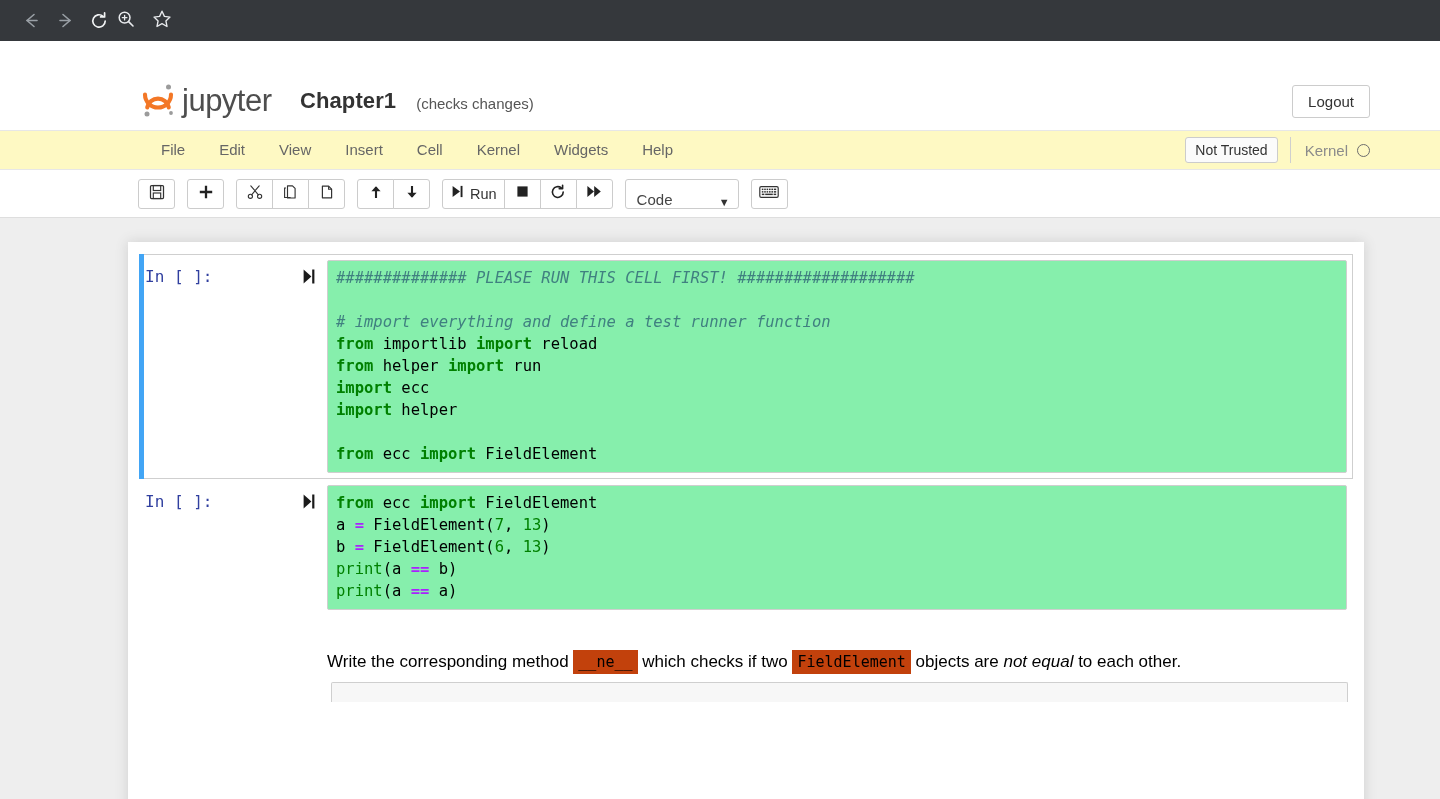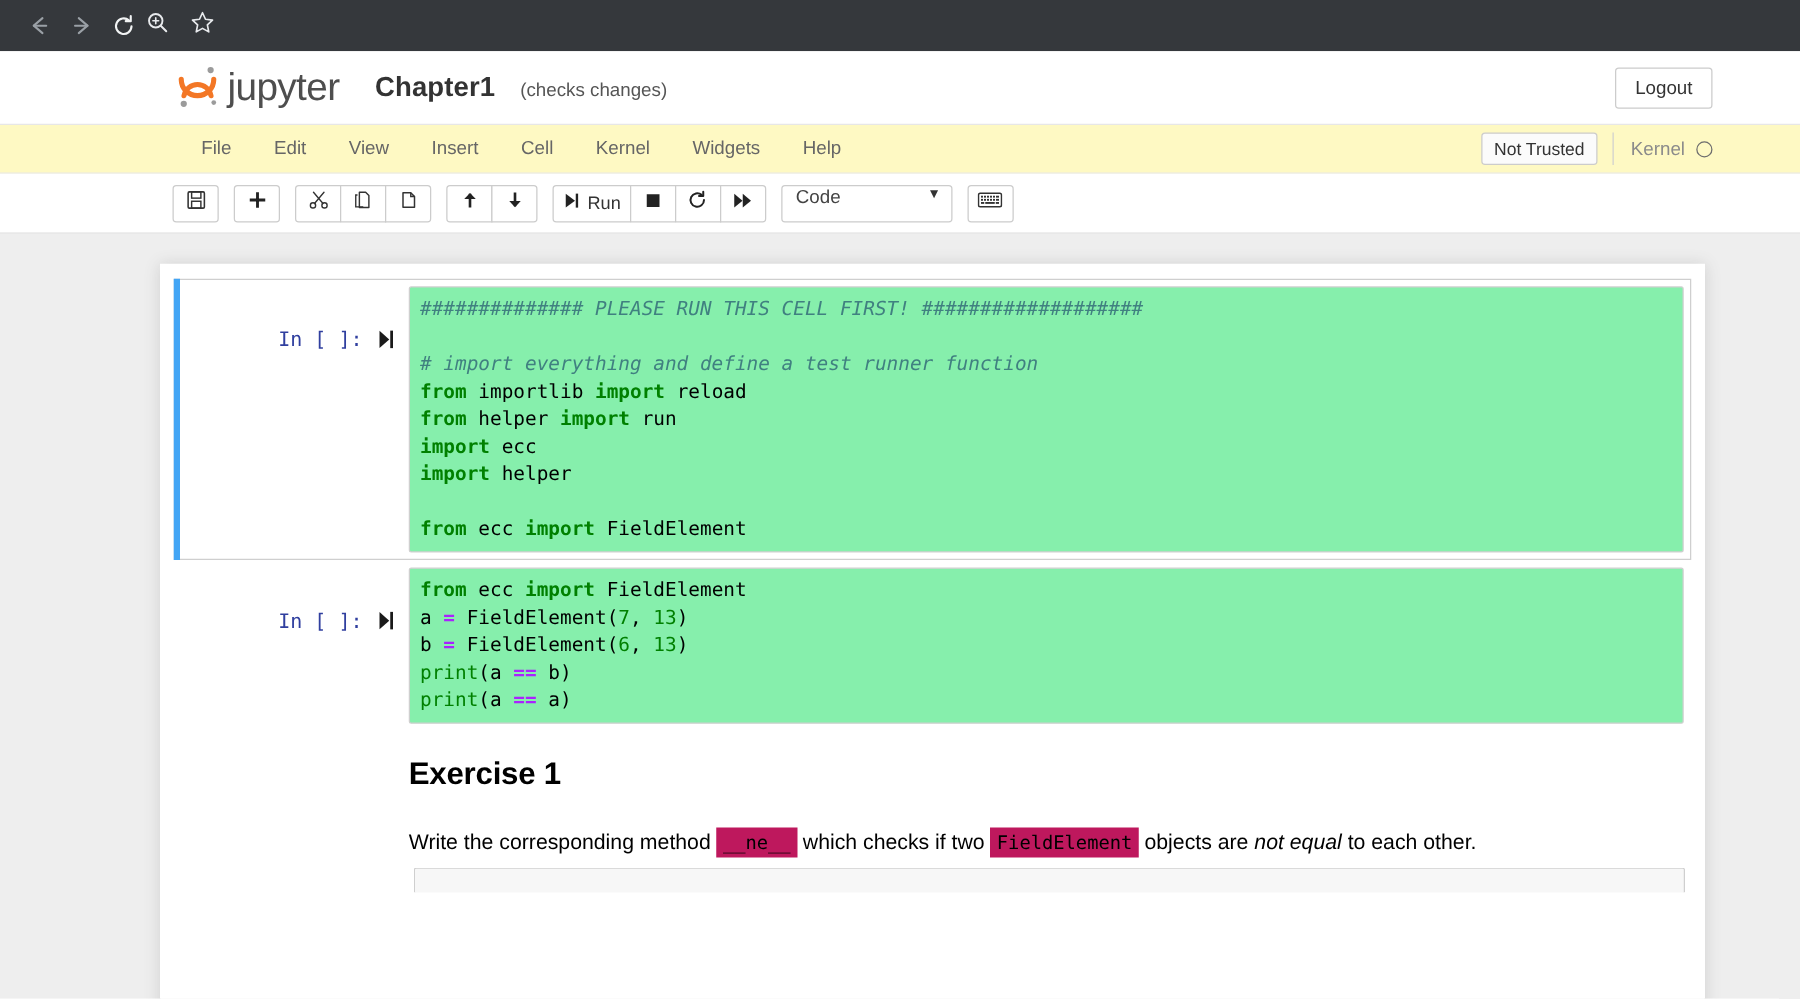--- a/index.html
+++ b/index.html
@@ -55,20 +55,21 @@
   
   .jp-header {
     height: 59px;
     background: #ffffff;
     border-bottom: 1px solid #e7e7e7;
     display: flex;
     align-items: center;
     padding-left: 138px;
     padding-right: 70px;
     position: relative;
+    margin-top: 31px;
   }
   .logo-wrap { display: flex; align-items: center; flex: 0 0 auto;}
   .jp-logo-svg { display:block; }
   .nb-name {
     font-size: 22px;
     color: #333333;
     margin-left: 18px;
     font-weight: bold;
     letter-spacing: 0.1px;
   }
@@ -159,26 +160,26 @@
     padding: 0 7px;
     color: #333;
   }
   .tb-group .tb-btn + .tb-btn { margin-left: -1px; }
   .tb-group .tb-btn:first-child { border-radius: 3px 0 0 3px; }
   .tb-group .tb-btn:last-child  { border-radius: 0 3px 3px 0; }
   .tb-group .tb-btn:only-child  { border-radius: 3px; }
   .tb-btn .lbl { font-size: 14.5px; margin-left: 5px; color: #333; }
   .tb-select {
     height: 30px;
-    width: 137px;
+    width: 114px;
     border: 1px solid #cccccc;
     border-radius: 3px;
     background: #ffffff;
     display: flex;
-    align-items: flex-start;
+    align-items: flex-end;
     padding: 0 8px 0 11px;
     cursor: pointer;
   }
   .tb-select .sel-txt { font-size: 15px; color: #444; flex: 1 1 auto; }
   .tb-select .caret { font-size: 11px; color: #333; }
 
   
   .page-bg {
     background: #eeeeee;
     height: 612px;
@@ -214,23 +215,22 @@
     width: 5px;
     background: #42a5f5;
   }
   .prompt-col {
     flex: 0 0 auto;
     width: 182px;
     padding-right: 10px;
     padding-top: 7px;
     display: flex;
     align-items: flex-start;
-    justify-content: flex-end;
+    justify-content: space-between;
     gap: 12px;
-    margin-top: 26px;
   }
   .prompt-txt {
     font-family: "DejaVu Sans Mono", monospace;
     font-size: 16px;
     color: #303f9f;
     white-space: pre;
   }
   .run-ico { padding-top: 1px; }
 
   .code-area {
@@ -274,21 +274,21 @@
   .md-p {
     font-size: 17px;
     line-height: 28px;
     margin: 26px 0 0 0;
     color: #000;
   }
   .md-p.second { margin-top: 34px; font-weight: bold; }
   code.inline {
     font-family: "DejaVu Sans Mono", monospace;
     font-size: 15px;
-    background: #be185d;
+    background: #c2410c;
     padding: 3px 5px;
     color: #000;
     font-weight: normal;
   }
   .md-link {
     color: #1f75c4;
     text-decoration: underline;
   }
   em { font-style: italic; }
 
@@ -568,21 +568,20 @@
       <div class="code-area"><span class="k">from</span> ecc <span class="k">import</span> FieldElement
 a <span class="op">=</span> FieldElement(<span class="nu">7</span>, <span class="nu">13</span>)
 b <span class="op">=</span> FieldElement(<span class="nu">6</span>, <span class="nu">13</span>)
 <span class="nb">print</span>(a <span class="op">==</span> b)
 <span class="nb">print</span>(a <span class="op">==</span> a)</div>
     </div>
 
     <div class="md-cell">
       <div class="prompt-col"></div>
       <div class="md-body">
-        <h1 class="md-h1">Exercise 1</h1>
         <p class="md-p"><span>Write the corresponding method </span><code class="inline">__ne__</code><span> which checks if two </span><code class="inline">FieldElement</code><span> objects are </span><em>not equal</em><span> to each other.</span></p>
       </div>
     </div>
 
     <div class="cell-bottom-stub">
       <div class="stub-prompt"></div>
       <div class="stub-box"></div>
     </div>
 
   </div>

